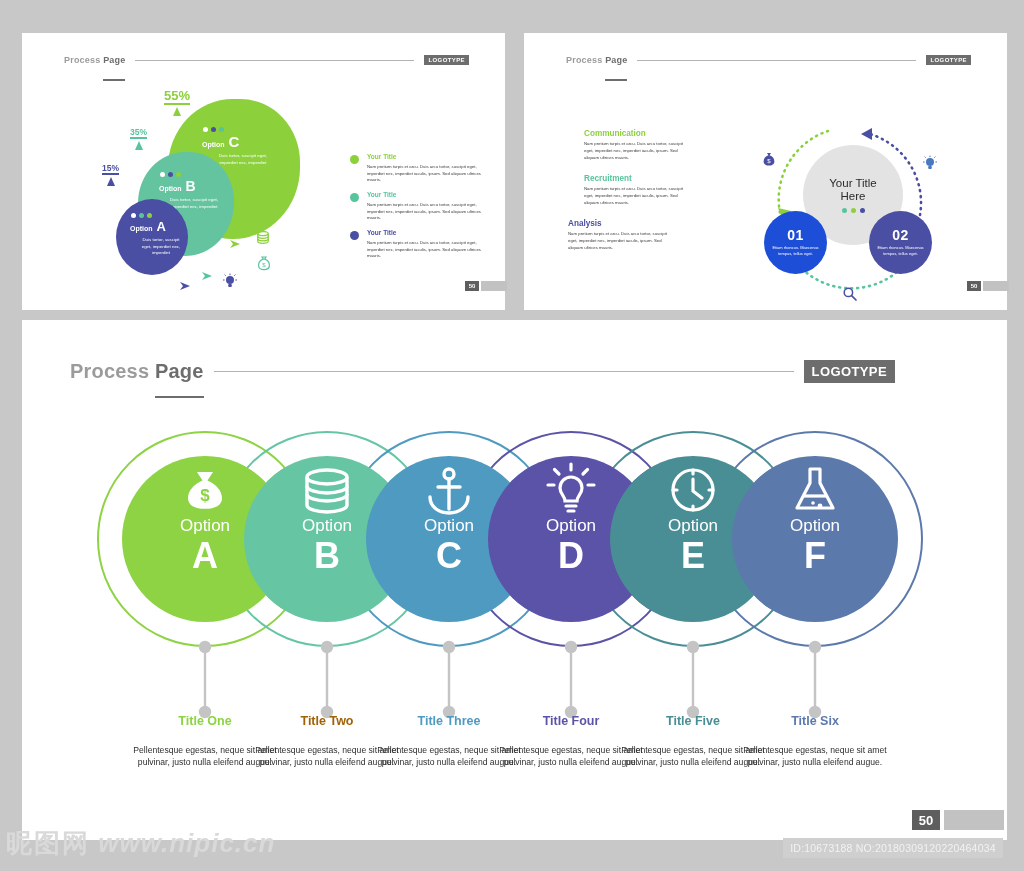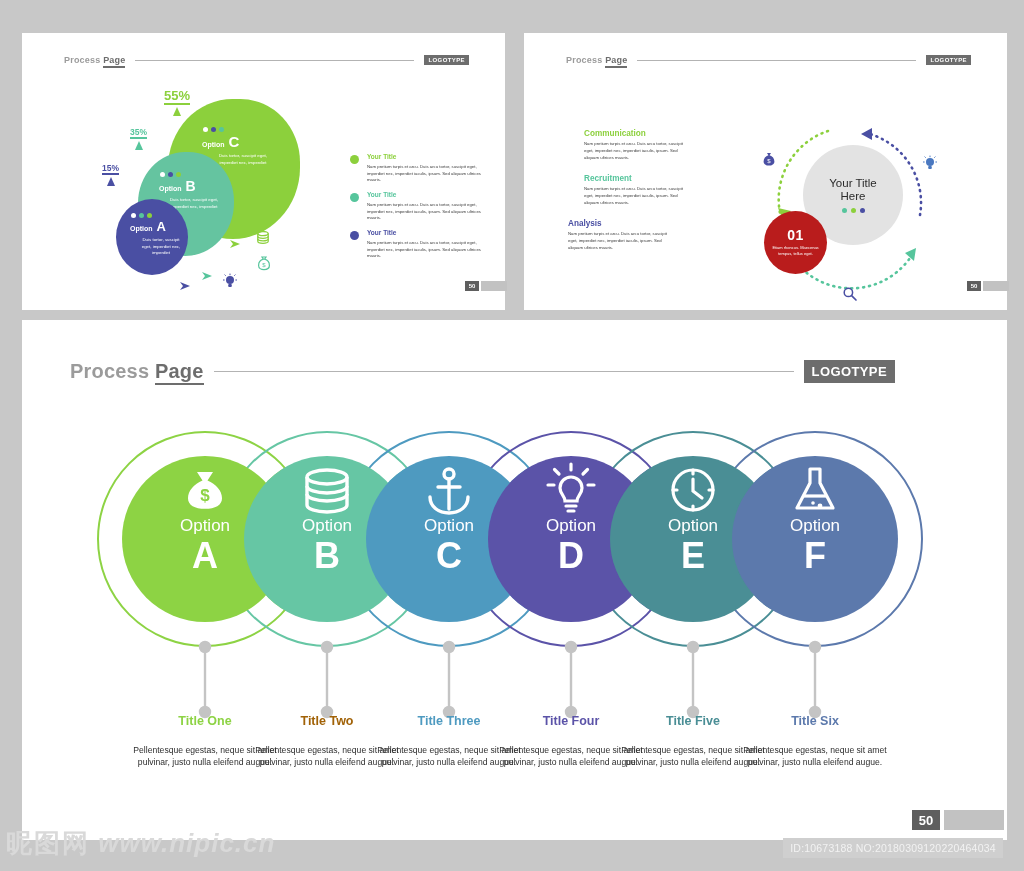--- a/index.html
+++ b/index.html
@@ -11,21 +11,21 @@
   }
   .slide{background:#ffffff;position:absolute;box-sizing:border-box;}
   .slide-top-left{left:22px;top:33px;width:483px;height:277px;}
   .slide-top-right{left:524px;top:33px;width:483px;height:277px;}
   .slide-main{left:22px;top:320px;width:985px;height:520px;}
 
   
   .hdr{position:absolute;display:flex;align-items:center;}
   .hdr-title{white-space:nowrap;letter-spacing:.2px;}
   .hdr-proc{color:#9b9b9b;font-weight:bold;}
-  .hdr-page{color:#6d6d6d;font-weight:bold;border-bottom:2px solid #6d6d6d;padding-bottom:1px;}
+  .hdr-page{color:#6d6d6d;font-weight:bold;border-bottom:2px solid #6d6d6d;padding-bottom:14px;}
   .hdr-rule{flex:1;height:1px;background:#b3b3b3;margin:0 10px;}
   .hdr-logo{background:#6d6d6d;color:#ffffff;font-weight:bold;letter-spacing:.4px;
             display:inline-block;text-align:center;}
 
   .pagebadge{position:absolute;background:#5e5e5e;color:#fff;font-weight:bold;
              display:flex;align-items:center;justify-content:center;}
   .pagebar{position:absolute;background:#c2c2c2;}
 
   
   .s1-wrap{position:absolute;left:0;top:0;width:100%;height:100%;}
@@ -248,22 +248,26 @@
       <span>Your Title</span><br>
       <span>Here</span>
     </div>
     <div class="cd">
       <i style="background:#56C59C"></i>
         <i style="background:#8CD03C"></i>
         <i style="background:#4A4FA3"></i>
     </div>
   </div>
 
-  <div class="node" style="left:240px;top:178px;width:63px;height:63px;background:#b91c1c;">
+  <div class="node" style="left:240px;top:178px;width:63px;height:63px;background:#1d4ed8;">
     <div class="nn">01</div>
+    <div class="nb">Etiam rhoncus. Maecenas tempus, tellus eget.</div>
+  </div>
+  <div class="node" style="left:345px;top:178px;width:63px;height:63px;background:#4A4FA3;">
+    <div class="nn">02</div>
     <div class="nb">Etiam rhoncus. Maecenas tempus, tellus eget.</div>
   </div>
 
   <div class="pagebadge" style="left:443px;top:248px;width:14px;height:10px;font-size:6px;">50</div>
   <div class="pagebar" style="left:459px;top:248px;width:26px;height:10px;"></div>
 </div>
 
 <div class="slide slide-main">
 
   <div class="hdr" style="left:48px;top:40px;width:825px;font-size:20px;">

